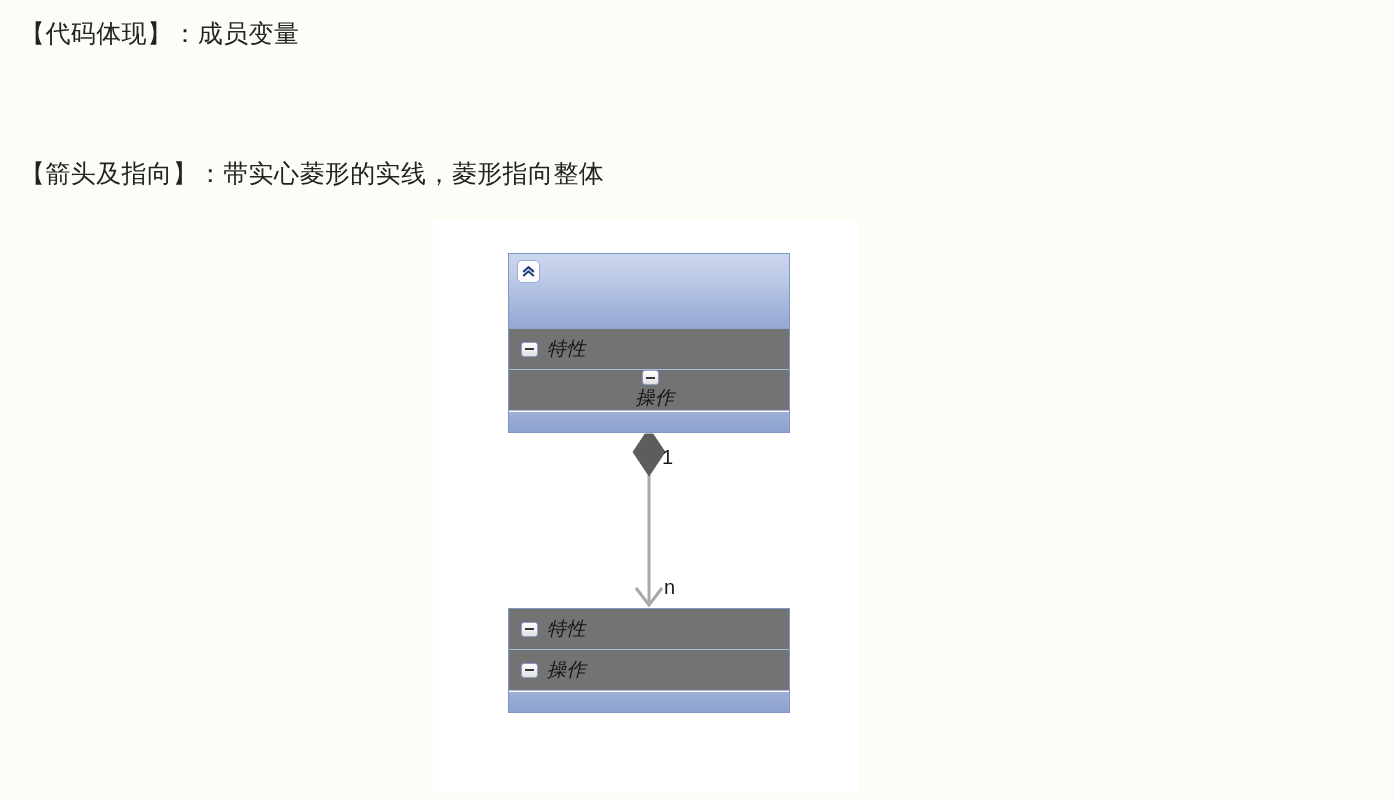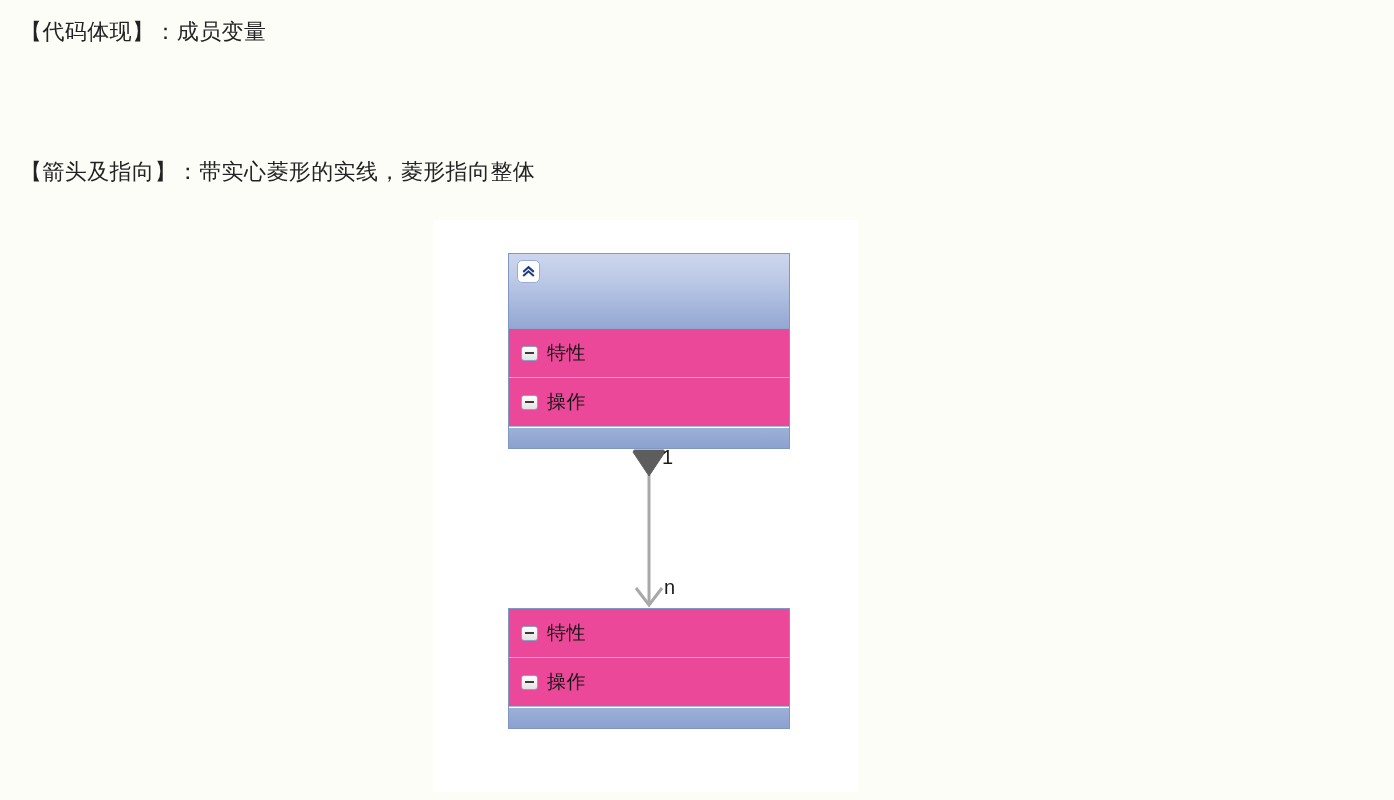--- a/index.html
+++ b/index.html
@@ -17,21 +17,21 @@
 
   
   .text-block {
     position: absolute;
     left: 20px;
     top: 0;
     width: 1000px;
   }
   .para {
     color: #222222;
-    font-size: 22px;
+    font-size: 25px;
     line-height: 1.25;
     letter-spacing: 0.4px;
     white-space: nowrap;
   }
   .para-1 { position: absolute; left: 0; top: 18px; }
   .para-2 { position: absolute; left: 0; top: 118px; margin-top: 40px; }
 
   
   .diagram-canvas {
     position: absolute;
@@ -84,29 +84,30 @@
     border: 1px solid #9aaed5;
     box-sizing: border-box;
     display: flex;
     align-items: center;
     justify-content: center;
   }
   .collapse-btn svg { display: block; }
 
   
   .uml-row {
-    height: 49px;
-    background: #ec4899;
+    height: 41px;
+    background: #737373;
     border-bottom: 1px solid #aabada;
     display: flex;
     align-items: center;
     padding-left: 12px;
     box-sizing: border-box;
-  }
-  .uml-row:nth-of-type(3) { border-bottom: 1px solid #aabada; }
+    font-style: italic;
+  }
+  .uml-row:nth-of-type(3) { border-bottom: 1px solid #aabada; flex-direction: column; }
   .minus-btn {
     width: 17px;
     height: 15px;
     border-radius: 3px;
     background: linear-gradient(to bottom, #ffffff 0%, #e2e2e2 100%);
     border: 1px solid #8b9ec5;
     box-sizing: border-box;
     display: flex;
     align-items: center;
     justify-content: center;

